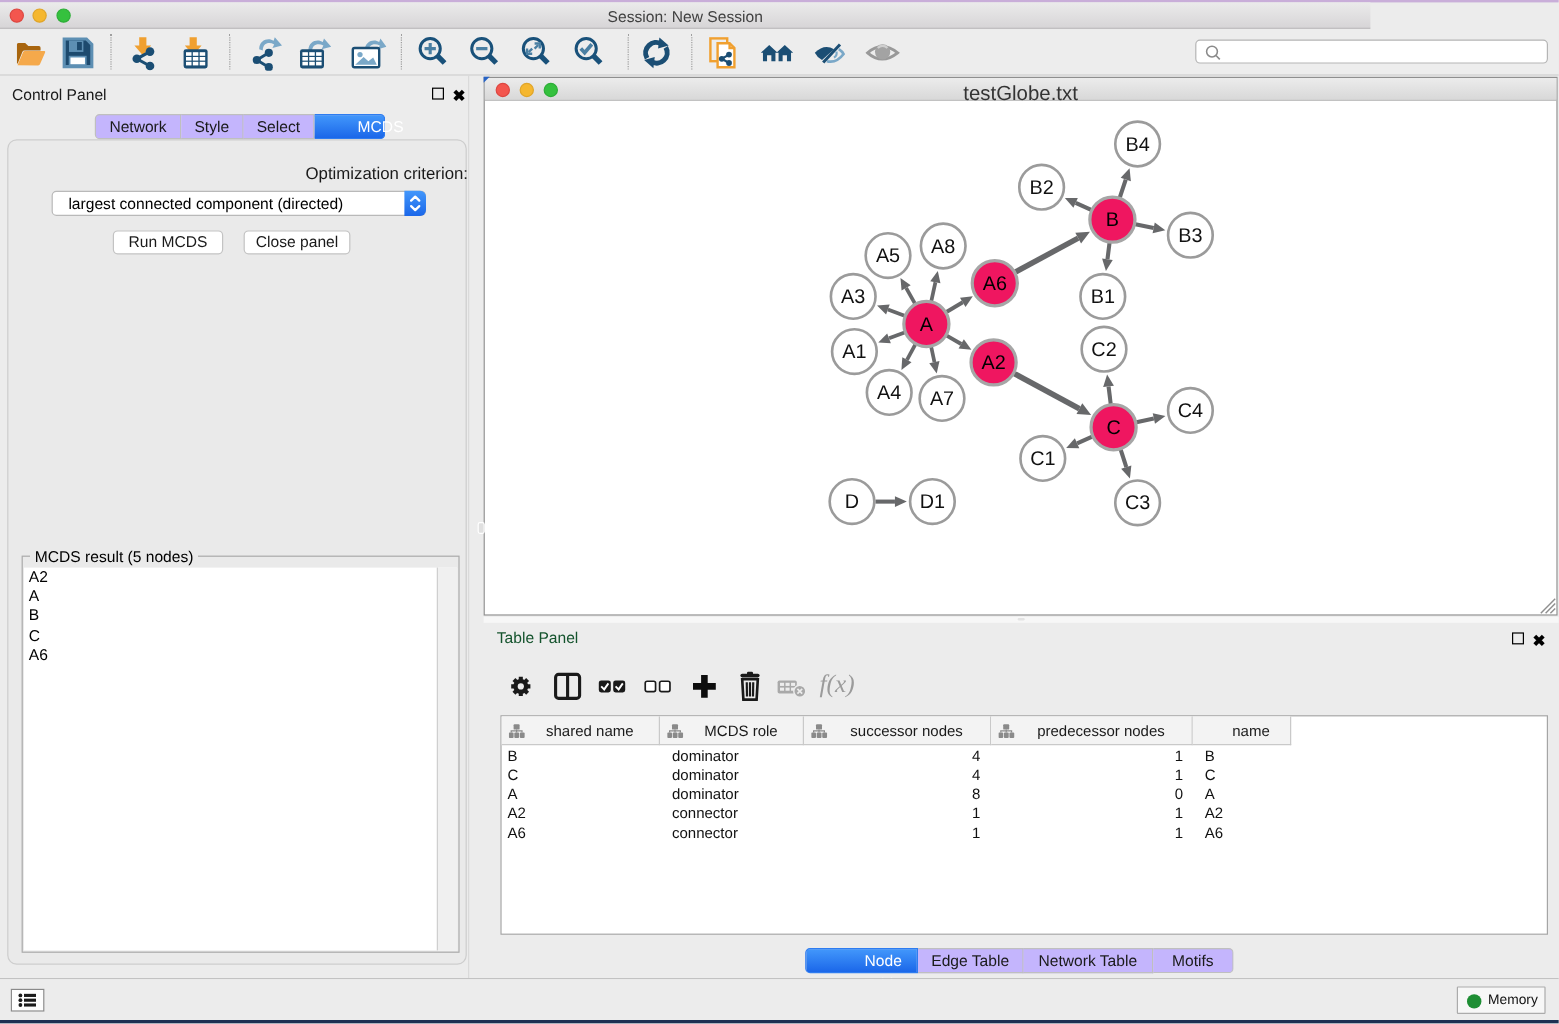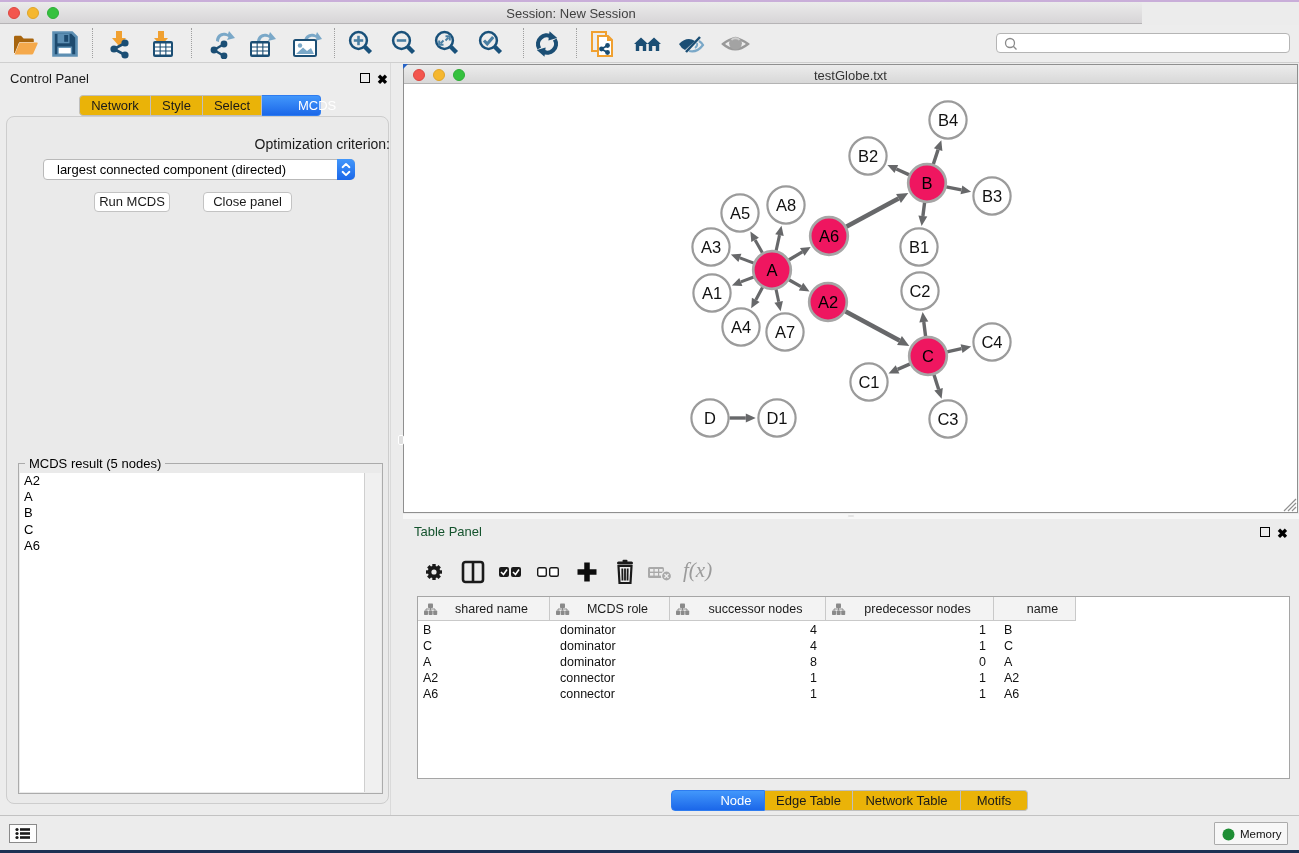--- a/index.html
+++ b/index.html
@@ -17,39 +17,39 @@
 #toolbar { left:0; top:25px; width:1299px; height:38px; background:#ededed; border-bottom:1px solid #cfcfcf; }
 .sep { position:absolute; top:3px; height:30px; width:0; border-left:1px dotted #9f9f9f; }
 
 #search { position:absolute; left:996px; top:8px; width:294px; height:20px; background:#fff; border:1px solid #b5b5b5; border-radius:4px; }
 
 #cpHead { left:10px; top:71px; font-size:13px; color:#1a1a1a; }
 .winbtn { position:absolute; top:73px; width:10px; height:10px; border:1.5px solid #000; background:transparent; }
 .xbtn { position:absolute; top:71.5px; font-size:13px; font-weight:bold; color:#000; }
 
 .tabgrp { position:absolute; display:flex; height:21px; font-size:13px; }
-.tab { border:1px solid #bfbfbf; border-left:none; background:#eab308; color:#1a1a1a; text-align:center; line-height:19px; }
+.tab { border:1px solid #bfbfbf; border-left:none; background:#c4b5fd; color:#1a1a1a; text-align:center; line-height:19px; }
 .tab.first { border-left:1px solid #bfbfbf; border-radius:4px 0 0 4px; }
 .tab.last { border-radius:0 4px 4px 0; }
 .tab.sel { background:linear-gradient(#4297fb,#1b67e9); color:#fff; border-color:#2e7cf0;padding-left:36px; }
 #cpPanel { left:6px; top:116px; width:383px; height:688px; background:#eaeaea; border:1px solid #cdcdcd; border-radius:8px; }
 #optLabel { left:0; width:383px; top:19px; text-align:right; font-size:14px; color:#1a1a1a; }
 #dd { left:36px; top:42px; width:312px; height:21px; background:#fff; border:1px solid #b9b9b9; border-radius:4px; font-size:13px; color:#000; line-height:19px; padding-left:13px; }
 #ddStep { position:absolute; right:-1px; top:-1px; width:18px; height:21px; border-radius:0 5px 5px 0; background:linear-gradient(#4297fb,#1b67e9); }
 .btn { position:absolute; height:20px; background:#fff; border:1px solid #c3c3c3; border-radius:4px; font-size:13px; color:#1a1a1a; text-align:center; line-height:18px; }
 
 #fs { left:11px; top:346px; width:365px; height:331px; border:1px solid #ababab; }
 #fsLegend { position:absolute; left:6px; top:-8px; background:#eaeaea; padding:0 4px; font-size:13px; color:#000; }
 #fsList { position:absolute; left:1px; top:9px; width:361px; height:319px; background:#fff; font-size:13px; color:#000; }
 #fsList .it { padding-left:4px; height:16.2px; line-height:16.2px; }
 #fsScroll { position:absolute; right:0; top:0; width:17px; height:100%; background:#f0f0f0; border-left:1px solid #cfcfcf; }
 
 #gwin { left:403px; top:64px; width:895px; height:449px; border:1px solid #8f8f8f; background:#fff; }
 #gtitle { position:absolute; left:0; top:0; width:100%; height:19px; background:linear-gradient(#ececec,#d8d8d8); border-bottom:1px solid #b3b3b3; }
-#gtitle .t { position:absolute; left:0; right:0; top:3px; text-align:center; font-size:13px; color:#333; }
+#gtitle .t { position:absolute; left:0; right:0; top:3px; text-align:center; font-size:17px; color:#333; }
 
 #tpHead { left:414px; top:524px; font-size:13px; color:#14532d; }
 #tbl { left:417px; top:596px; width:873px; height:183px; background:#fff; border:1px solid #a5a5a5; }
 .th { position:absolute; top:0; height:24px; background:#f3f3f3; border-right:1px solid #c9c9c9; border-bottom:1px solid #c9c9c9; font-size:12.5px; color:#1a1a1a; }
 .th .txt { position:absolute; left:16px; right:0; top:5px; text-align:center; }
 .cell { position:absolute; font-size:12.5px; color:#111; height:16px; line-height:16px; }
 
 
 #statusline { left:0; top:815px; width:1299px; height:1px; background:#c2c2c2; }
 #statusbar { left:0; top:816px; width:1299px; height:33px; background:#ececec; }
@@ -226,21 +226,21 @@
 <div class="abs" id="cpPanel">
   <div class="abs" id="optLabel">Optimization criterion:</div>
   <div class="abs" id="dd">largest connected component (directed)
     <div id="ddStep"><svg width="18" height="21">
           <g fill="none" stroke="#fff" stroke-width="1.9" stroke-linecap="round" stroke-linejoin="round">
             <path d="M5.6 8.2 L9 4.9 L12.4 8.2"></path>
             <path d="M5.6 12.8 L9 16.1 L12.4 12.8"></path>
           </g>
         </svg></div>
   </div>
-  <div class="btn" style="left:87px;top:75px;width:76px">Run MCDS</div>
+  <div class="btn" style="left:87px;top:75px;width:92px">Run MCDS</div>
   <div class="btn" style="left:196px;top:75px;width:89px">Close panel</div>
   <div class="abs" id="fs">
     <div id="fsLegend">MCDS result (5 nodes)</div>
     <div id="fsList">
       <div class="it">A2</div>
         <div class="it">A</div>
         <div class="it">B</div>
         <div class="it">C</div>
         <div class="it">A6</div>
       <div id="fsScroll"></div>

